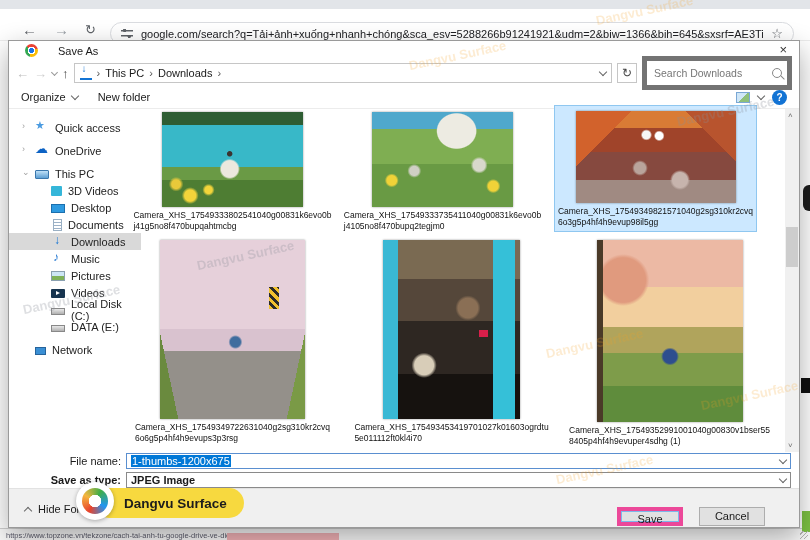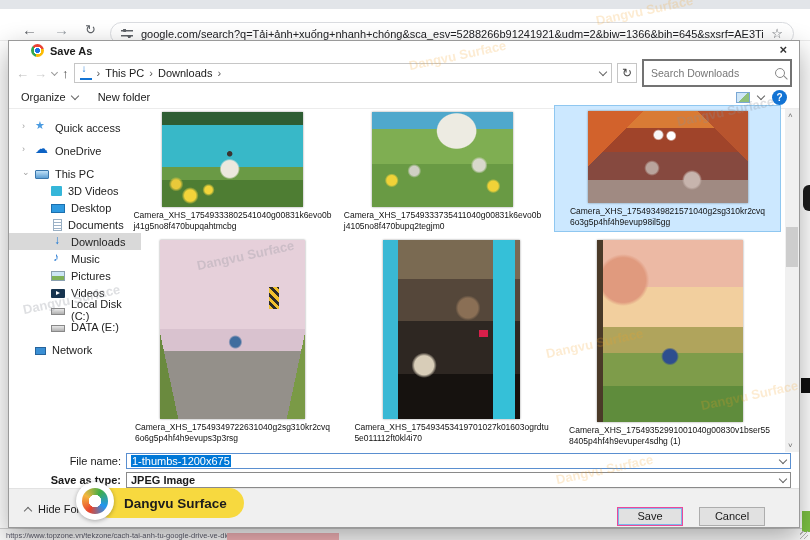--- a/index.html
+++ b/index.html
@@ -26,21 +26,21 @@
 
   
   .wm{position:absolute;font-weight:bold;font-size:13px;color:#f5a123;opacity:.20;
       transform:rotate(-12deg);z-index:30;pointer-events:none;white-space:nowrap;}
   .wm.gray{color:#8a8f98;opacity:.28;}
 
   
   .dialog{position:absolute;left:8px;top:40px;width:792px;height:488px;box-sizing:border-box;
           background:#fff;border:1px solid #9a9a9a;box-shadow:0 10px 26px rgba(0,0,0,.33);
           font-size:11px;color:#1a1a1a;z-index:10;}
-  .dtitle{height:19px;display:flex;align-items:center;gap:6px;padding-left:22px;position:relative;font-weight:bold;}
+  .dtitle{height:19px;display:flex;align-items:center;gap:20px;padding-left:16px;position:relative;}
   .chrome-ico{width:13px;height:13px;border-radius:50%;flex:none;background:
       radial-gradient(circle at center, #1a73e8 0 30%, #fff 30% 42%, transparent 42%),
       conic-gradient(from -45deg, #ea4335 0 120deg, #fbbc05 120deg 240deg, #34a853 240deg 360deg);}
   .dclose{position:absolute;right:12px;top:1px;font-size:13px;color:#333;}
   .dclose::before{content:"×";}
 
   .dnav{height:26px;display:flex;align-items:center;padding:0 7px;gap:5px;}
   .narr{font-size:13px;line-height:13px;}
   .n-back{color:#bfbfbf;} .n-back::before{content:"←";}
   .n-fwd{color:#cfcfcf;} .n-fwd::before{content:"→";}
@@ -51,21 +51,21 @@
   .chv.up{transform:rotate(-135deg);margin-top:3px;}
   .addrbox{flex:1;height:20px;box-sizing:border-box;border:1px solid #c6c6c6;background:#fff;
            display:flex;align-items:center;gap:5px;padding:0 5px;}
   .bc-ico{width:12px;height:12px;position:relative;flex:none;border-bottom:2px solid #1273d4;}
   .bc-ico::before{content:"↓";position:absolute;left:2px;top:-3px;color:#1273d4;font-weight:bold;font-size:10px;}
   .bsep::before{content:"›";color:#555;font-size:11px;}
   .addr-spacer{flex:1;}
   .refresh{width:20px;height:20px;box-sizing:border-box;border:1px solid #c6c6c6;display:flex;
            align-items:center;justify-content:center;color:#444;font-size:12px;}
   .refresh::before{content:"↻";}
-  .searchbox{width:150px;height:20px;box-sizing:border-box;border:2px solid #737373;background:#fff;
+  .searchbox{width:150px;height:20px;box-sizing:border-box;border:5px solid #737373;background:#fff;
              display:flex;align-items:center;padding:12px 5px;gap:4px;}
   .searchbox input{border:0;outline:0;flex:1;min-width:0;font-size:10.5px;font-family:"Liberation Sans",sans-serif;}
   .searchbox input::placeholder{color:#767676;}
   .mag{width:8px;height:8px;border:1.4px solid #888;border-radius:50%;position:relative;flex:none;}
   .mag::after{content:"";position:absolute;width:5px;height:1.4px;background:#888;transform:rotate(45deg);
               right:-4px;bottom:-1px;}
 
   .dtoolbar{height:22px;display:flex;align-items:center;padding:0 12px;gap:20px;border-bottom:1px solid #ececec;}
   .tbtn{display:flex;align-items:center;gap:6px;color:#222;}
   .t-right{margin-left:auto;display:flex;align-items:center;gap:8px;}
@@ -94,21 +94,21 @@
   .sic-pic{height:10px;margin-top:1px;border:1px solid #8aa0b0;background:linear-gradient(180deg,#cde6f5 0 55%,#7fb25a 55%);}
   .sic-vid{height:9px;margin-top:2px;border-radius:1px;background:#17344f;position:relative;}
   .sic-vid::after{content:"";position:absolute;left:5px;top:2px;border-left:4px solid #fff;
                   border-top:2.5px solid transparent;border-bottom:2.5px solid transparent;}
   .sic-disk{height:7px;margin-top:3px;border:1px solid #888;background:linear-gradient(#e8e8e8,#b0b0b0);}
   .sic-net{width:11px;height:8px;margin-top:3px;border:1px solid #26639b;background:#3a8fd4;}
 
   .filelist{position:absolute;left:132px;right:14px;top:0;bottom:0;}
   .fitem{position:absolute;width:215px;display:flex;flex-direction:column;align-items:center;
          font-size:8.5px;line-height:11px;color:#111;}
-  .fitem.sel{left:414px;width:225px;background:#cce8ff;outline:1px solid #8fc7f0;padding:5px 0 3px;}
+  .fitem.sel{left:414px;width:201px;background:#cce8ff;outline:1px solid #8fc7f0;padding:5px 0 3px;}
   .thumb{box-shadow:0 0 2px rgba(0,0,0,.4);margin-bottom:3px;}
   .cap span{display:block;white-space:nowrap;}
 
   
   .p1{width:141px;height:95px;background:
       radial-gradient(circle at 48% 60%, #ece8de 0 9%, transparent 11%),
       radial-gradient(circle at 20% 88%, #f2d43a 0 4%, transparent 6%),
       radial-gradient(circle at 33% 82%, #f2d43a 0 3%, transparent 5%),
       radial-gradient(circle at 10% 76%, #e8c93a 0 3%, transparent 5%),
       radial-gradient(circle at 48% 44%, #3b3330 0 2.5%, transparent 3.5%),
@@ -159,21 +159,21 @@
   .combo{flex:1;height:16px;box-sizing:border-box;margin:0 8px 0 5px;border:1px solid #8a8a8a;
          background:#fff;display:flex;align-items:center;padding:0 4px;gap:4px;}
   .combo.focus{border-color:#5a8fd0;}
   .selspan{background:#0078d7;color:#fff;padding:0 1px;}
   .combo .chv{margin-left:auto;}
 
   .dfooter{position:absolute;left:0;right:0;bottom:0;height:38px;background:#f0f0f0;border-top:1px solid #e2e2e2;}
   .hidef{position:absolute;left:16px;top:14px;display:flex;align-items:center;gap:7px;color:#1a1a1a;}
   .btn{position:absolute;top:18px;width:66px;height:19px;box-sizing:border-box;background:#e1e1e1;
        border:1px solid #adadad;font-size:11px;text-align:center;line-height:16px;}
-  .btn.save{right:116px;border:1px solid #ec4899;box-shadow:inset 0 0 0 1px #7db7ea;}
+  .btn.save{right:116px;border:4px solid #ec4899;box-shadow:inset 0 0 0 1px #7db7ea;}
   .btn.cancel{right:34px;}
 
   
   .logo-circle{position:absolute;left:76px;top:482px;width:38px;height:38px;border-radius:50%;background:#fff;
                box-shadow:0 1px 4px rgba(0,0,0,.3);z-index:51;display:flex;align-items:center;justify-content:center;}
   .logo-d{width:26px;height:26px;border-radius:50%;background:
       radial-gradient(circle, #fff 0 6px, transparent 6.5px),
       conic-gradient(from 210deg, #e8432d, #f5b63e, #3fae49, #2196f3, #e8432d);}
   .badge{position:absolute;left:94px;top:488px;height:30px;padding:0 17px 0 30px;background:#f7d93f;
          border-radius:16px;display:flex;align-items:center;z-index:50;font-weight:bold;font-size:13.5px;color:#1c1c1c;}

